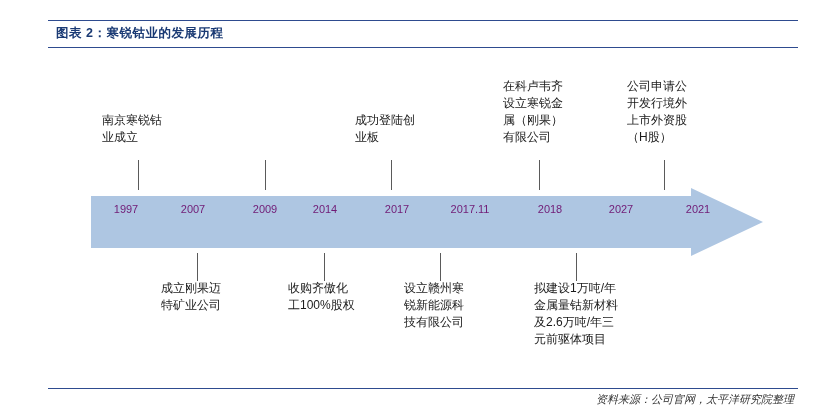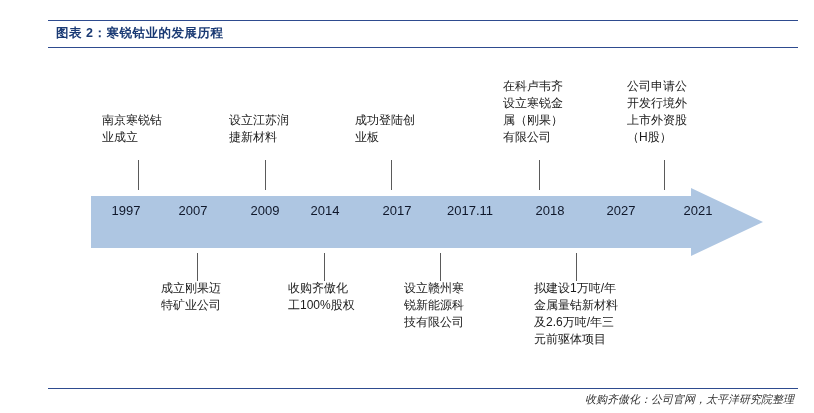--- a/index.html
+++ b/index.html
@@ -55,22 +55,22 @@
     width: 672px;
     height: 68px;
   }
   .arrow-wrap svg {
     display: block;
   }
   
   .year {
     position: absolute;
     top: 203px;
-    font-size: 13px;
-    color: #0f172a;
+    font-size: 11px;
+    color: #701a75;
     text-align: center;
     white-space: nowrap;
     transform: translateX(-50%);
   }
   
   .event {
     position: absolute;
     font-size: 12px;
     line-height: 17px;
     color: #1a1a1a;
@@ -137,22 +137,20 @@
   <div class="conn" style="left:523px; top:160px; height:30px;"></div>
   <div class="conn" style="left:648px; top:160px; height:30px;"></div>
 
   <div class="conn" style="left:181px; top:253px; height:28px;"></div>
   <div class="conn" style="left:308px; top:253px; height:28px;"></div>
   <div class="conn" style="left:424px; top:253px; height:28px;"></div>
   <div class="conn" style="left:560px; top:253px; height:28px;"></div>
 
   <div class="event above" style="left:128px; top:112px;">南京寒锐钴
 业成立</div>
-  <div class="event above" style="left:255px; top:112px;">设立江苏润
-捷新材料</div>
   <div class="event above" style="left:381px; top:112px;">成功登陆创
 业板</div>
   <div class="event above" style="left:529px; top:78px;">在科卢韦齐
 设立寒锐金
 属（刚果）
 有限公司</div>
   <div class="event above" style="left:653px; top:78px;">公司申请公
 开发行境外
 上市外资股
 （H股）</div>
@@ -163,15 +161,15 @@
 工100%股权</div>
   <div class="event below" style="left:430px; top:280px;">设立赣州寒
 锐新能源科
 技有限公司</div>
   <div class="event below" style="left:576px; top:280px; width:116px;">拟建设1万吨/年
 金属量钴新材料
 及2.6万吨/年三
 元前驱体项目</div>
 
   <div class="source-rule"></div>
-  <div class="source">收购齐傲化：公司官网，太平洋研究院整理</div>
+  <div class="source">资料来源：公司官网，太平洋研究院整理</div>
 
 </div>
 
 </body></html>

